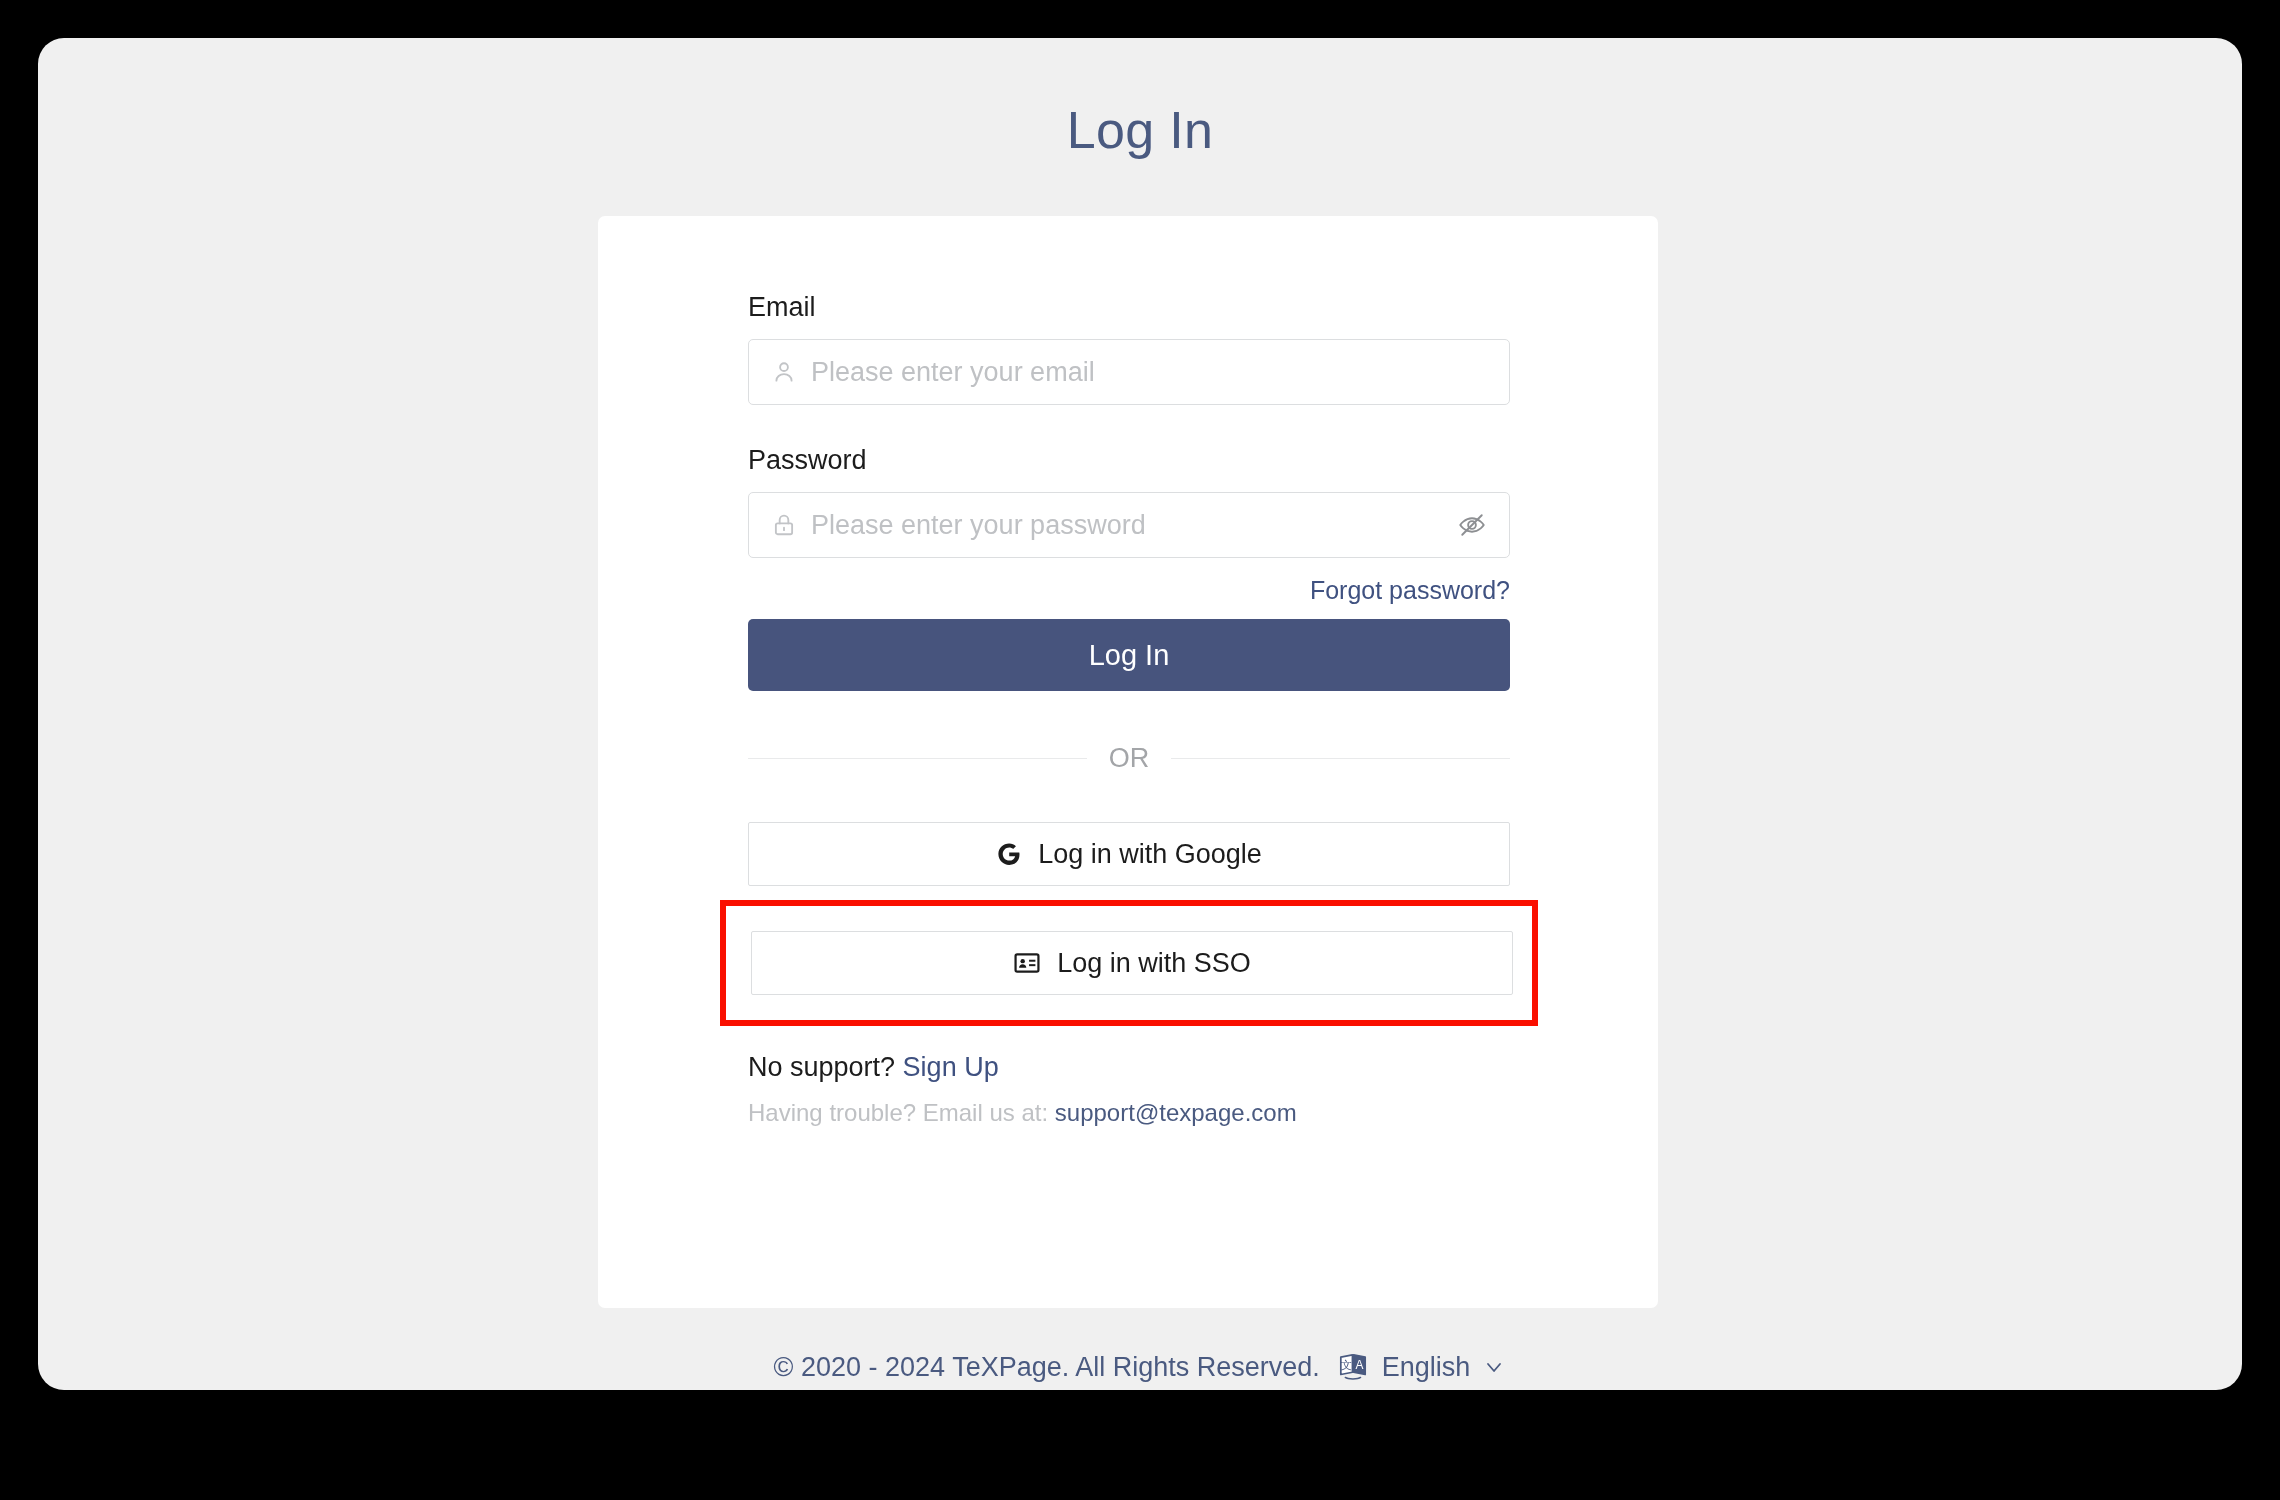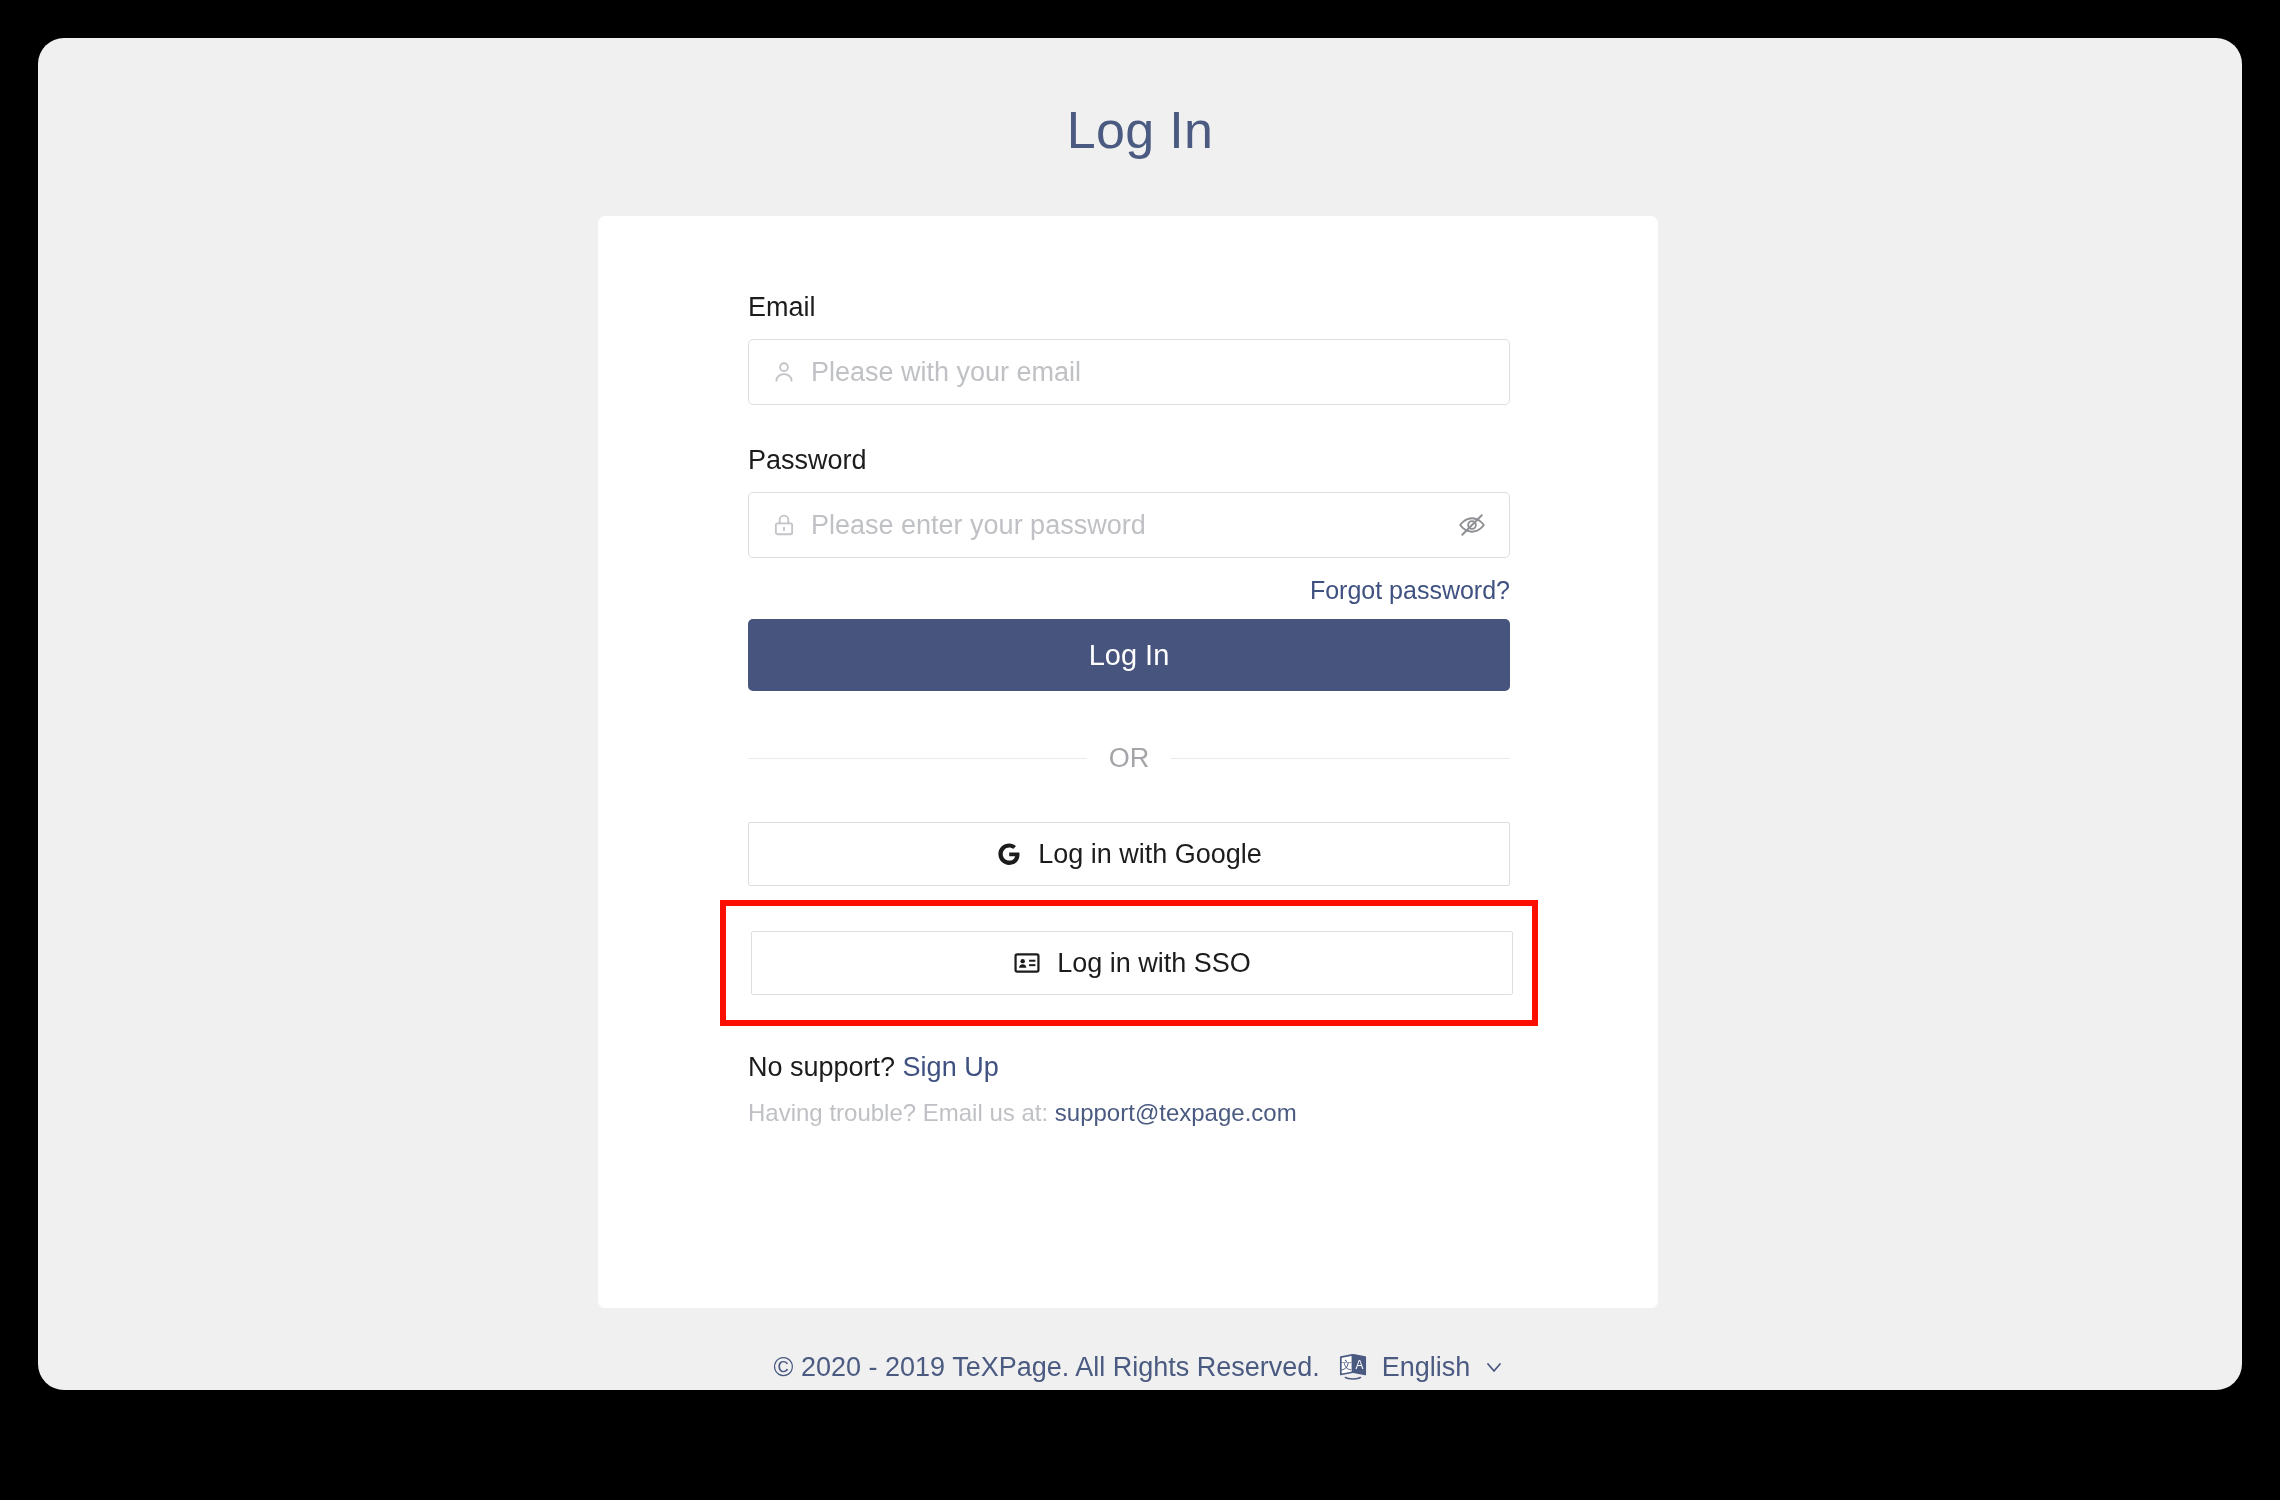--- a/index.html
+++ b/index.html
@@ -236,21 +236,21 @@
 
       <div style="margin-top:78px;">
         <div class="field-label">Email</div>
         <div class="input-shell">
           <span class="input-leading-icon">
             <svg width="26" height="26" viewBox="0 0 24 24" fill="none" stroke="#c2c4c7" stroke-width="1.7" stroke-linecap="round" stroke-linejoin="round">
               <circle cx="12" cy="7.5" r="3.6"></circle>
               <path d="M5 20c0-3.6 3.1-6 7-6s7 2.4 7 6"></path>
             </svg>
           </span>
-          <span class="input-text">Please with your email</span>
+          <span class="input-text">Please enter your email</span>
         </div>
       </div>
 
       <div style="margin-top:42px;">
         <div class="field-label">Password</div>
         <div class="input-shell">
           <span class="input-leading-icon">
             <svg width="26" height="26" viewBox="0 0 24 24" fill="none" stroke="#c2c4c7" stroke-width="1.7" stroke-linecap="round" stroke-linejoin="round">
               <rect x="4.5" y="10.5" width="15" height="10" rx="1.6"></rect>
               <path d="M8 10.5V7.3a4 4 0 0 1 8 0v3.2"></path>
@@ -311,21 +311,21 @@
 
       <div id="trouble-row">
         <span>Having trouble? Email us at:</span>
         <span id="support-email-link">support@texpage.com</span>
       </div>
 
     </div>
   </div>
 
   <div id="footer">
-    <span>© 2020 - 2019 TeXPage. All Rights Reserved.</span>
+    <span>© 2020 - 2024 TeXPage. All Rights Reserved.</span>
     <span id="language-switcher">
       <span style="display:flex;align-items:center;">
         <svg width="34" height="34" viewBox="0 0 24 24">
           <path d="M11.6 3.4 3.4 5.0v12.3l8.2-1.6Z" fill="#ffffff" stroke="#4a5a80" stroke-width="1.2" stroke-linejoin="round"></path>
           <path d="M12.4 3.4 20.6 5.0v12.3l-8.2-1.6Z" fill="#4a5a80" stroke="#4a5a80" stroke-width="1.2" stroke-linejoin="round"></path>
           <text x="7.3" y="13.4" font-size="8" fill="#4a5a80" text-anchor="middle" font-family="'DejaVu Sans',sans-serif">文</text>
           <text x="16.6" y="13.4" font-size="8.4" fill="#ffffff" text-anchor="middle" font-family="'Liberation Sans',sans-serif">A</text>
           <path d="M6.6 19.4c1.8 1.4 8.9 1.4 10.7 0" fill="none" stroke="#4a5a80" stroke-width="1.1" stroke-linecap="round"></path>
         </svg>
       </span>

